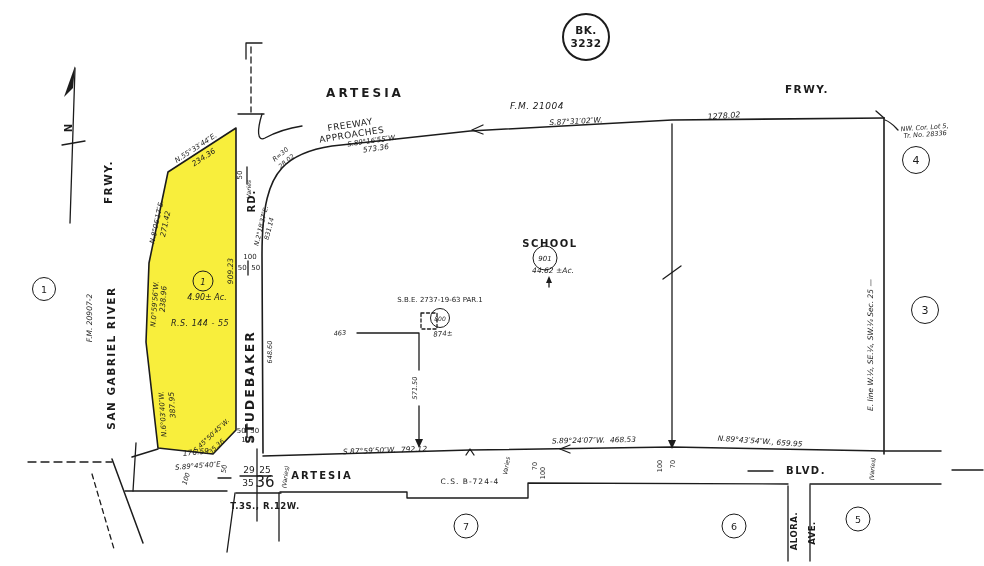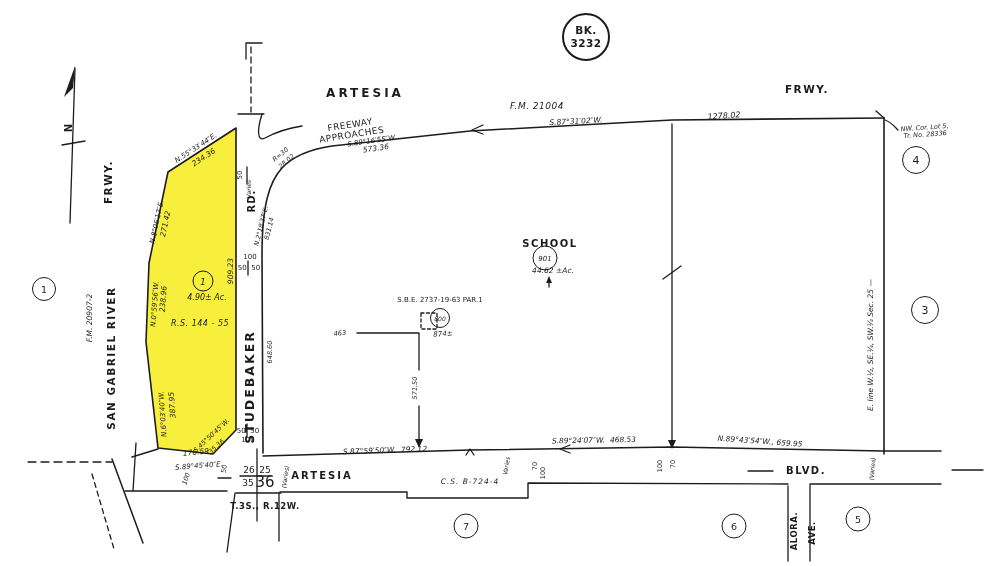--- a/index.html
+++ b/index.html
@@ -136,33 +136,33 @@
       <div class="lbl" style="left: 550px; top: 244px; font-size: 10px; transform: translate(-50%, -50%) rotate(0deg); letter-spacing: 1.5px; font-weight: 700;">SCHOOL</div>
       <div class="lbl" style="left: 553px; top: 271px; font-size: 7.5px; transform: translate(-50%, -50%) rotate(0deg); font-style: italic;">44.62 ±Ac.</div>
       <div class="lbl" style="left: 440px; top: 300px; font-size: 7px; transform: translate(-50%, -50%) rotate(0deg);">S.B.E. 2737-19-63 PAR.1</div>
       <div class="lbl" style="left: 443px; top: 334px; font-size: 7px; transform: translate(-50%, -50%) rotate(-5deg); font-style: italic;">874±</div>
       <div class="lbl" style="left: 340px; top: 334px; font-size: 6.5px; transform: translate(-50%, -50%) rotate(-5deg); font-style: italic;">463</div>
       <div class="lbl" style="left: 416px; top: 388px; font-size: 6.5px; transform: translate(-50%, -50%) rotate(-90deg); font-style: italic;">571.50</div>
       <div class="lbl" style="left: 385px; top: 451px; font-size: 7.5px; transform: translate(-50%, -50%) rotate(-2deg); font-style: italic;">S.87°59′50″W.  792.12</div>
       <div class="lbl" style="left: 594px; top: 441px; font-size: 7.5px; transform: translate(-50%, -50%) rotate(-1deg); font-style: italic;">S.89°24′07″W.  468.53</div>
       <div class="lbl" style="left: 760px; top: 442px; font-size: 7.5px; transform: translate(-50%, -50%) rotate(4deg); font-style: italic;">N.89°43′54″W., 659.95</div>
       <div class="lbl" style="left: 322px; top: 476px; font-size: 10px; transform: translate(-50%, -50%) rotate(0deg); letter-spacing: 2px; font-weight: 700;">ARTESIA</div>
-      <div class="lbl" style="left: 470px; top: 482px; font-size: 7.5px; transform: translate(-50%, -50%) rotate(0deg); letter-spacing: 1px; font-style: italic;">C.S. B-724-4</div>
+      <div class="lbl" style="left: 470px; top: 482px; font-size: 7.5px; transform: translate(-50%, -50%) rotate(0deg); letter-spacing: 1px;">C.S. B-724-4</div>
       <div class="lbl" style="left: 286px; top: 477px; font-size: 6px; transform: translate(-50%, -50%) rotate(-82deg); font-style: italic;">(Varies)</div>
       <div class="lbl" style="left: 507px; top: 466px; font-size: 6px; transform: translate(-50%, -50%) rotate(-80deg); font-style: italic;">Varies</div>
       <div class="lbl" style="left: 536px; top: 466px; font-size: 6.5px; transform: translate(-50%, -50%) rotate(-90deg);">70</div>
       <div class="lbl" style="left: 544px; top: 473px; font-size: 6.5px; transform: translate(-50%, -50%) rotate(-90deg);">100</div>
       <div class="lbl" style="left: 661px; top: 466px; font-size: 6.5px; transform: translate(-50%, -50%) rotate(-90deg);">100</div>
       <div class="lbl" style="left: 674px; top: 464px; font-size: 6.5px; transform: translate(-50%, -50%) rotate(-90deg);">70</div>
       <div class="lbl" style="left: 806px; top: 471px; font-size: 10px; transform: translate(-50%, -50%) rotate(0deg); letter-spacing: 1.5px; font-weight: 700;">BLVD.</div>
       <div class="lbl" style="left: 873px; top: 469px; font-size: 6px; transform: translate(-50%, -50%) rotate(-85deg); font-style: italic;">(Varies)</div>
       <div class="lbl" style="left: 265px; top: 507px; font-size: 8.5px; transform: translate(-50%, -50%) rotate(0deg); letter-spacing: 0.5px; font-weight: 700;">T.3S., R.12W.</div>
       <div class="lbl" style="left: 795px; top: 531px; font-size: 8.5px; transform: translate(-50%, -50%) rotate(-90deg); letter-spacing: 0.5px; font-weight: 700;">ALORA.</div>
       <div class="lbl" style="left: 813px; top: 533px; font-size: 8.5px; transform: translate(-50%, -50%) rotate(-90deg); letter-spacing: 0.5px; font-weight: 700;">AVE.</div>
-      <div class="lbl" style="left: 249px; top: 470px; font-size: 9px; transform: translate(-50%, -50%) rotate(0deg);">26</div>
+      <div class="lbl" style="left: 249px; top: 470px; font-size: 9px; transform: translate(-50%, -50%) rotate(0deg);">29</div>
       <div class="lbl" style="left: 265px; top: 470px; font-size: 9px; transform: translate(-50%, -50%) rotate(0deg);">25</div>
       <div class="lbl" style="left: 248px; top: 483px; font-size: 9px; transform: translate(-50%, -50%) rotate(0deg); text-align: center;">35</div>
       <div class="lbl" style="left: 265px; top: 483px; font-size: 15px; transform: translate(-50%, -50%) rotate(0deg);">36</div>
     </div>
   <div id="circles-layer" class="layer">
       <div class="circ" style="left: 44px; top: 289px; width: 22px; height: 22px; font-size: 9.5px;">1</div>
       <div class="circ" style="left: 203px; top: 281px; width: 19px; height: 19px; font-size: 8.5px; font-style: italic;">1</div>
       <div class="circ" style="left: 916px; top: 160px; width: 26px; height: 26px; font-size: 11px;">4</div>
       <div class="circ" style="left: 925px; top: 310px; width: 26px; height: 26px; font-size: 11px;">3</div>
       <div class="circ" style="left: 545px; top: 258px; width: 23px; height: 23px; font-size: 7px; font-style: italic;">901</div>

